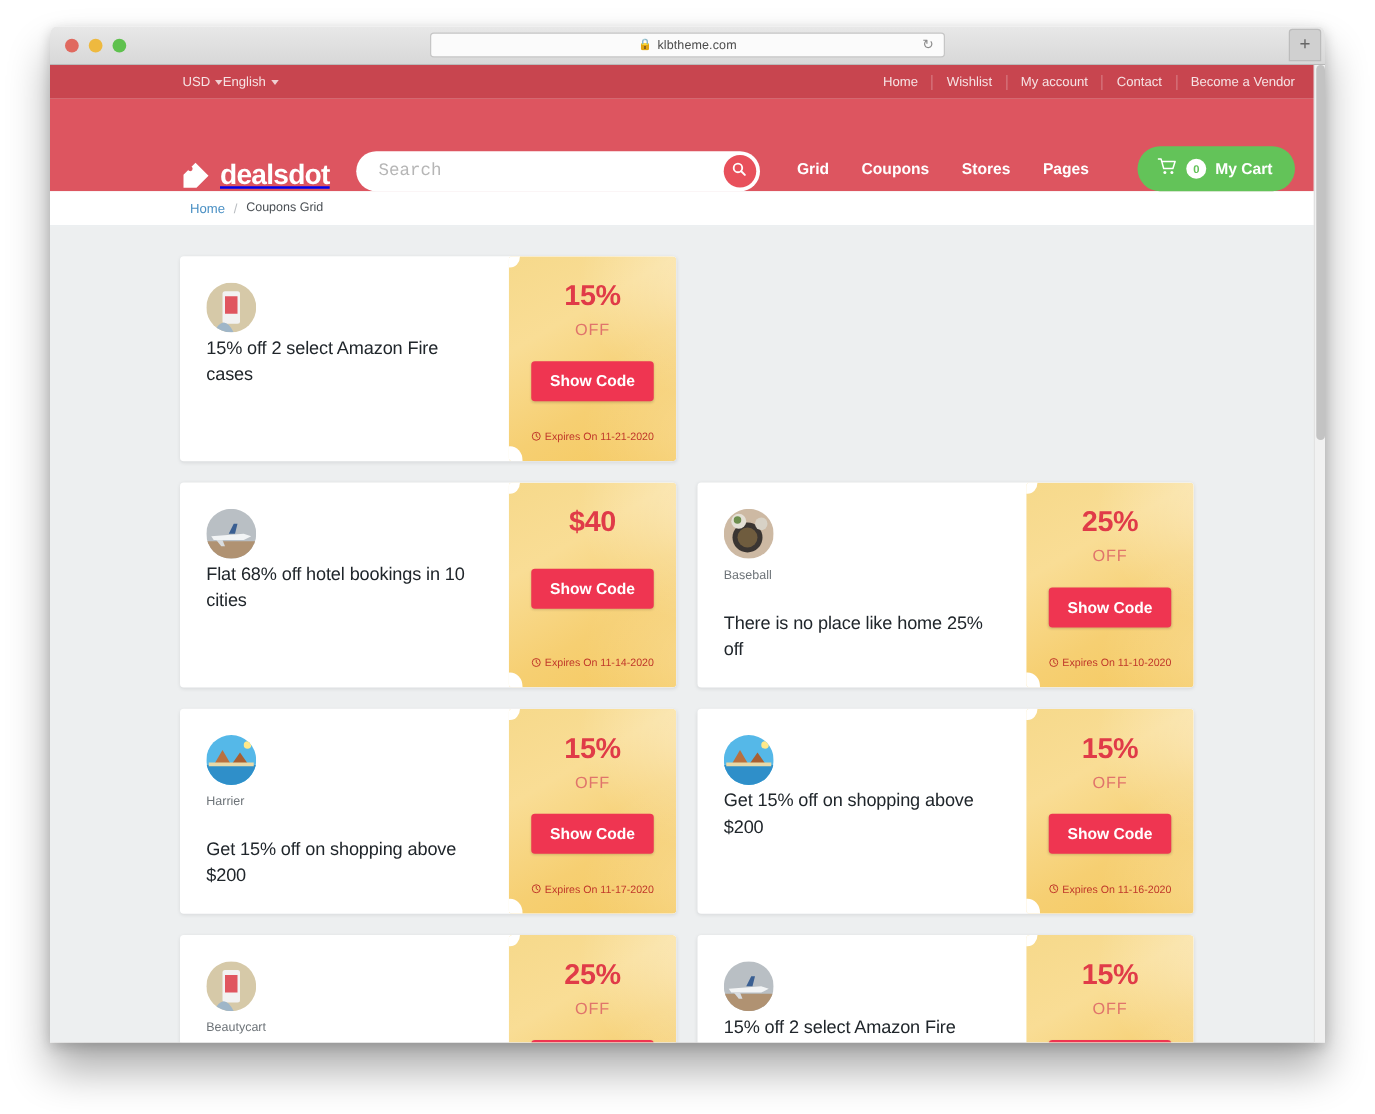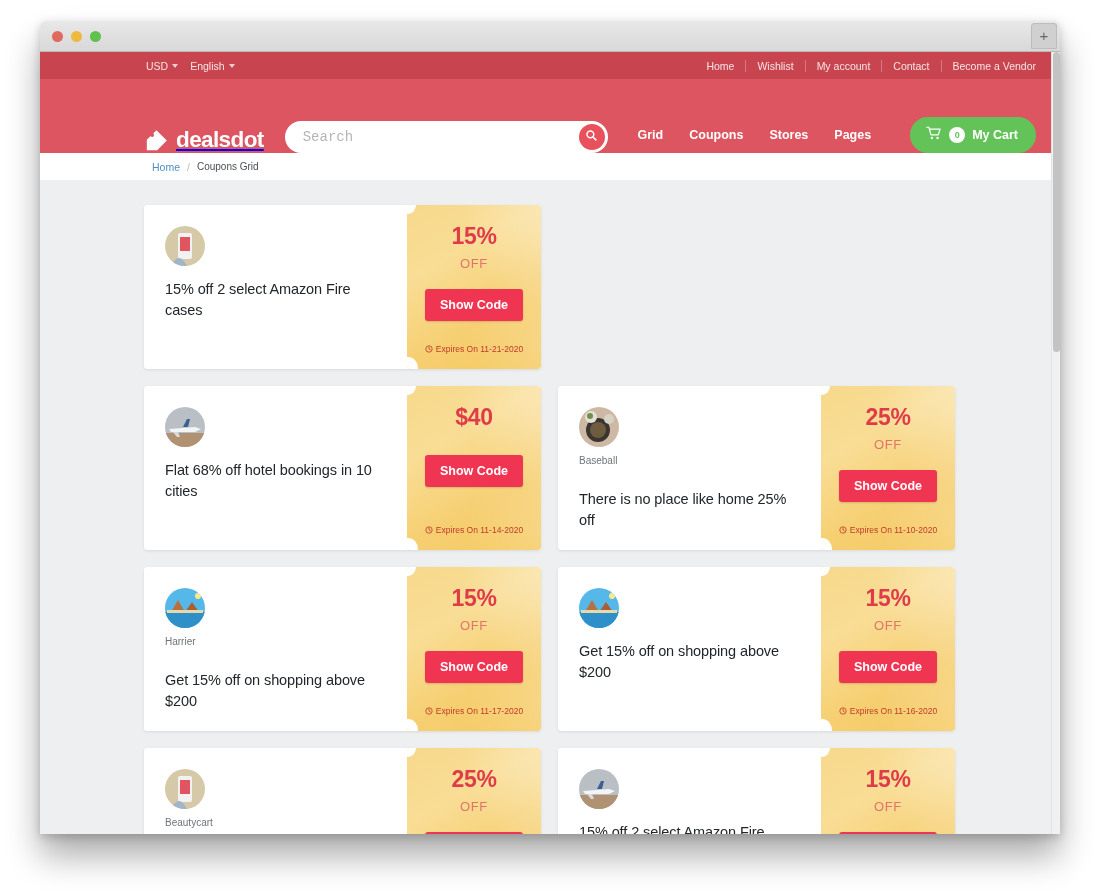--- a/index.html
+++ b/index.html
@@ -117,21 +117,21 @@
   
   .topbar {
     height: 27px;
     background: #c8454f;
     display: flex;
     align-items: center;
     padding: 0 24px 0 0;
     font-size: 11px;
     color: #f4dcdd;
   }
-  .topbar-left { display: flex; align-items: flex-start; gap: 12px; margin-left: 106px; }
+  .topbar-left { display: flex; align-items: flex-start; gap: 0; margin-left: 106px; }
   .topbar-right { margin-left: auto; display: flex; align-items: center; }
   .topbar-link {
     color: #f6e3e4;
     text-decoration: none;
     padding: 0 11px;
     font-size: 10.5px;
     white-space: nowrap;
     border-right: 1px solid rgba(255,255,255,0.28);
   }
   .topbar-right .topbar-link:last-child { border-right: none; padding-right: 0; }
@@ -310,21 +310,21 @@
   .store-thumb svg { display: block; width: 40px; height: 40px; }
   .store-name {
     font-size: 10px;
     color: #6e7479;
     margin-top: 8px;
   }
   .coupon-title {
     font-size: 14.5px;
     line-height: 1.48;
     color: #20262b;
-    margin-top: 13px;
+    margin-top: 3px;
     max-width: 215px;
     letter-spacing: -0.1px;
   }
   .coupon-card.has-store .coupon-title { margin-top: 23px; }
 
   .coupon-right {
     width: 134px;
     flex: 0 0 134px;
     position: relative;
     background:
@@ -429,20 +429,26 @@
 
   <div class="browser-window">
 
     <div class="titlebar">
       <div class="traffic">
         <span class="dot red"></span>
         <span class="dot yellow"></span>
         <span class="dot green"></span>
       </div>
 
+      <div class="urlbar">
+        <span class="url-text">
+          <span class="lock-icon">🔒</span><span>klbtheme.com</span>
+        </span>
+        <span class="reload-icon">↻</span>
+      </div>
 
       <div class="newtab">+</div>
     </div>
 
     <div class="viewport">
       <div class="site">
 
         <div class="topbar">
           <div class="topbar-left">
             <span class="selector">

